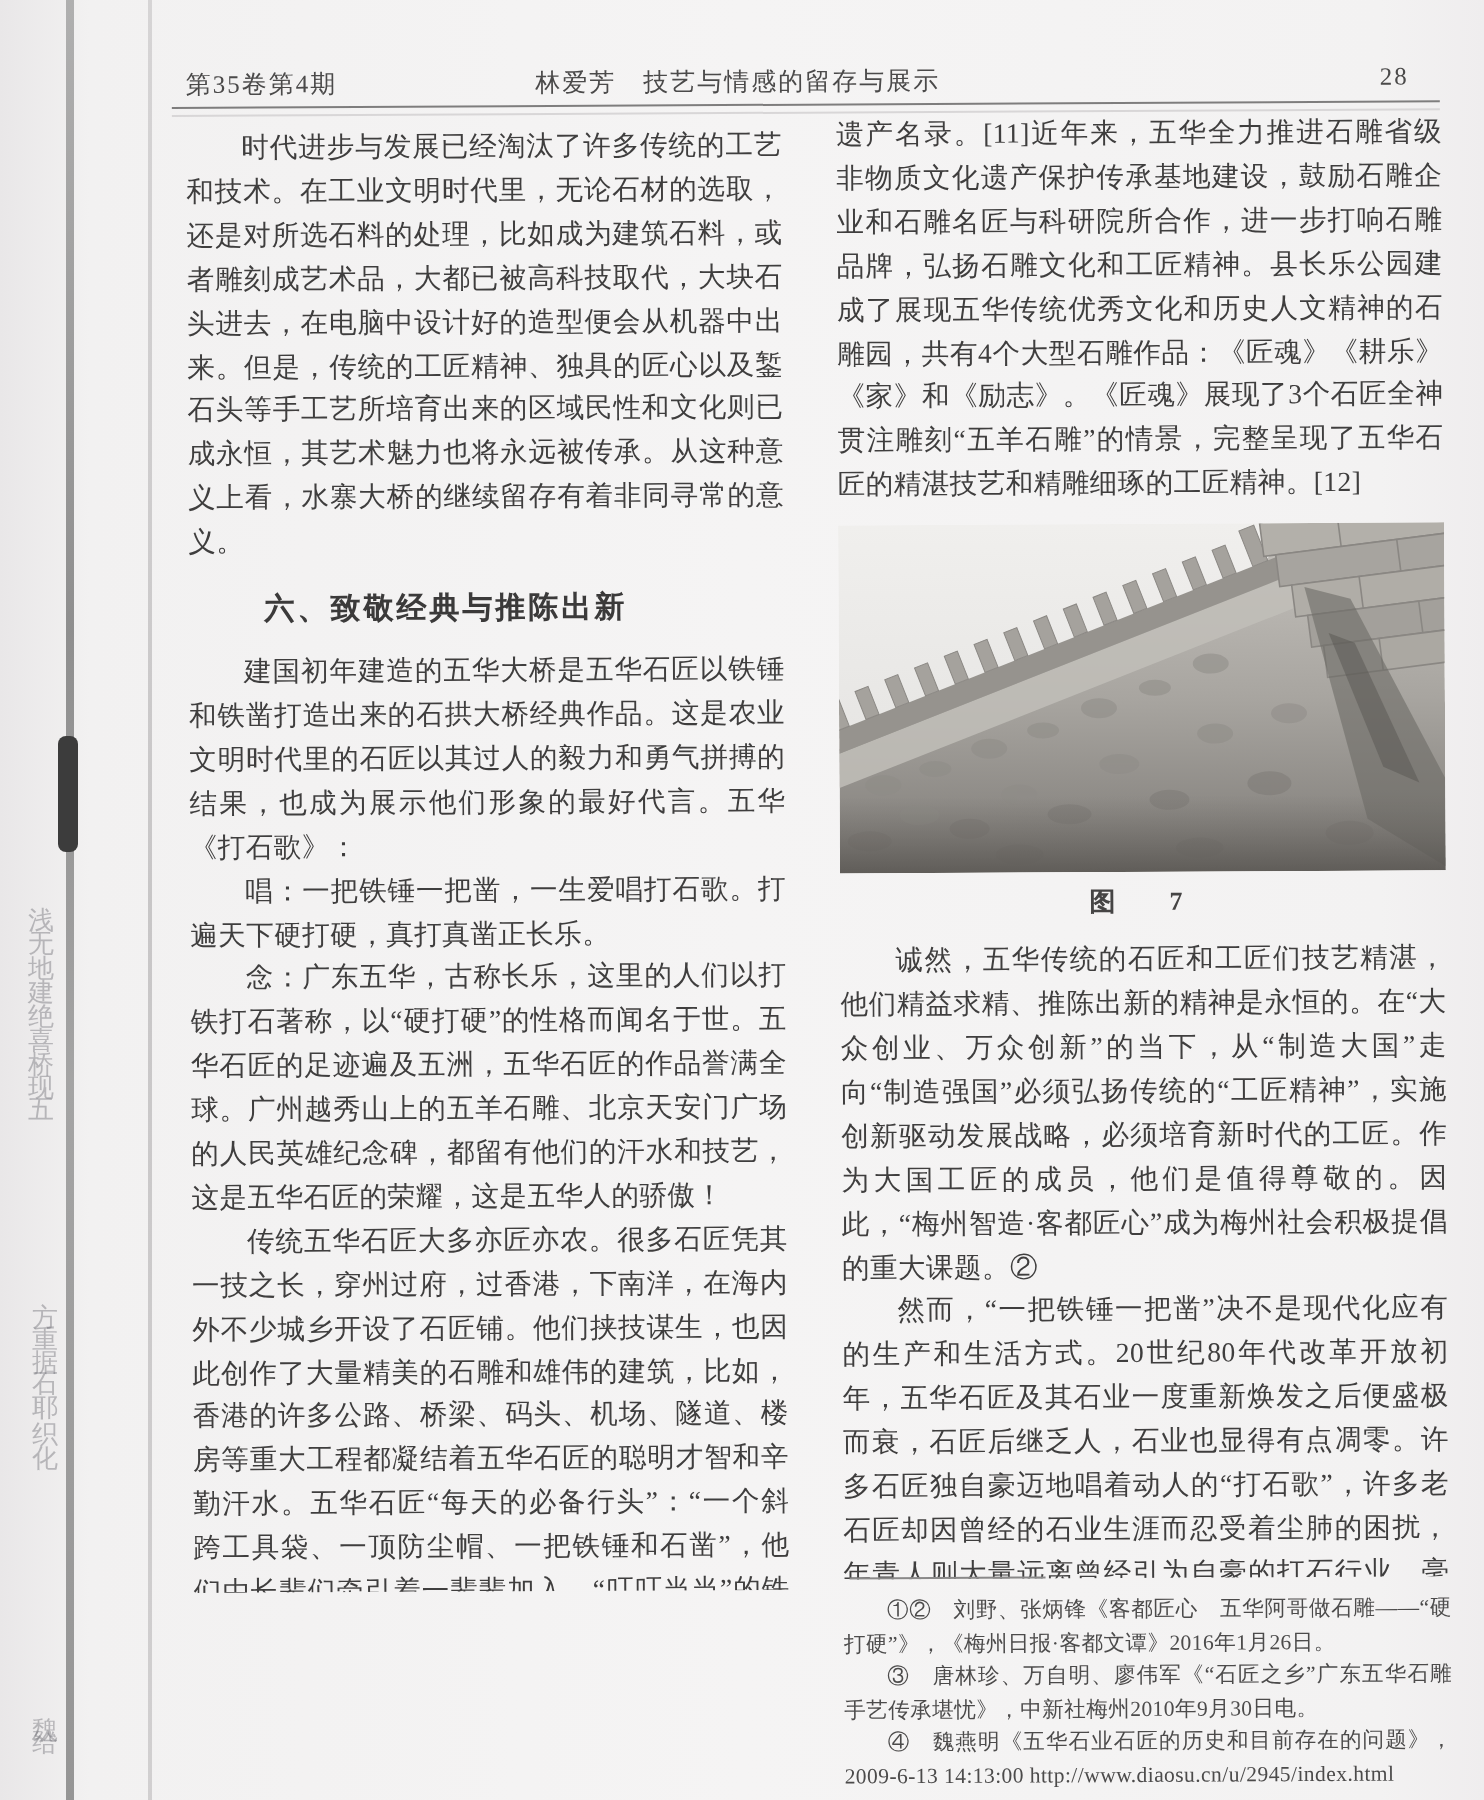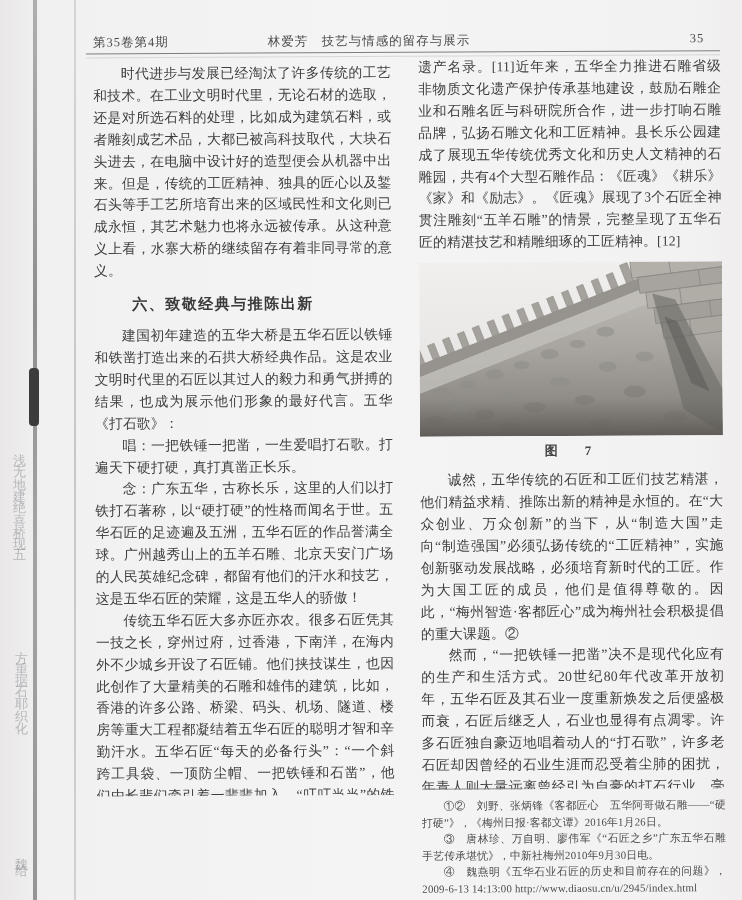--- a/index.html
+++ b/index.html
@@ -57,21 +57,21 @@
   <div class="spine-line2"></div>
   <div class="spine-blob"></div>
   <div class="margin-notes mn1">浅无地建绝喜桥现五</div>
   <div class="margin-notes mn2">方重据石耶织化</div>
   <div class="margin-notes mn3">魏给</div>
 
   <div class="tilt">
 
     <div class="hdr hdr-left">第35卷第4期</div>
     <div class="hdr hdr-center">林爱芳　技艺与情感的留存与展示</div>
-    <div class="hdr hdr-right">35</div>
+    <div class="hdr hdr-right">28</div>
     <div class="hdr-rule"></div>
 
     <div class="col col-left">
       <p>时代进步与发展已经淘汰了许多传统的工艺和技术。在工业文明时代里，无论石材的选取，还是对所选石料的处理，比如成为建筑石料，或者雕刻成艺术品，大都已被高科技取代，大块石头进去，在电脑中设计好的造型便会从机器中出来。但是，传统的工匠精神、独具的匠心以及錾石头等手工艺所培育出来的区域民性和文化则已成永恒，其艺术魅力也将永远被传承。从这种意义上看，水寨大桥的继续留存有着非同寻常的意义。</p>
       <h3 class="sec">六、致敬经典与推陈出新</h3>
       <p>建国初年建造的五华大桥是五华石匠以铁锤和铁凿打造出来的石拱大桥经典作品。这是农业文明时代里的石匠以其过人的毅力和勇气拼搏的结果，也成为展示他们形象的最好代言。五华《打石歌》：</p>
       <p>唱：一把铁锤一把凿，一生爱唱打石歌。打遍天下硬打硬，真打真凿正长乐。</p>
       <p>念：广东五华，古称长乐，这里的人们以打铁打石著称，以“硬打硬”的性格而闻名于世。五华石匠的足迹遍及五洲，五华石匠的作品誉满全球。广州越秀山上的五羊石雕、北京天安门广场的人民英雄纪念碑，都留有他们的汗水和技艺，这是五华石匠的荣耀，这是五华人的骄傲！</p>
       <p>传统五华石匠大多亦匠亦农。很多石匠凭其一技之长，穿州过府，过香港，下南洋，在海内外不少城乡开设了石匠铺。他们挟技谋生，也因此创作了大量精美的石雕和雄伟的建筑，比如，香港的许多公路、桥梁、码头、机场、隧道、楼房等重大工程都凝结着五华石匠的聪明才智和辛勤汗水。五华石匠“每天的必备行头”：“一个斜跨工具袋、一顶防尘帽、一把铁锤和石凿”，他们由长辈们牵引着一辈辈加入，“叮叮当当”的铁锤击石声成了其生活的“主旋律”。①</p>
 

